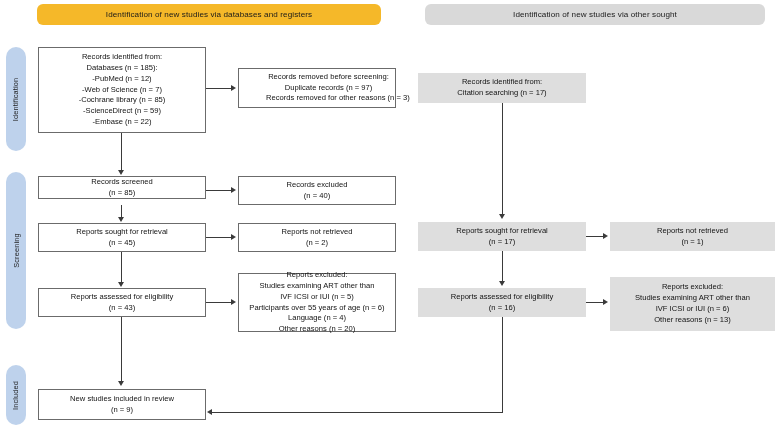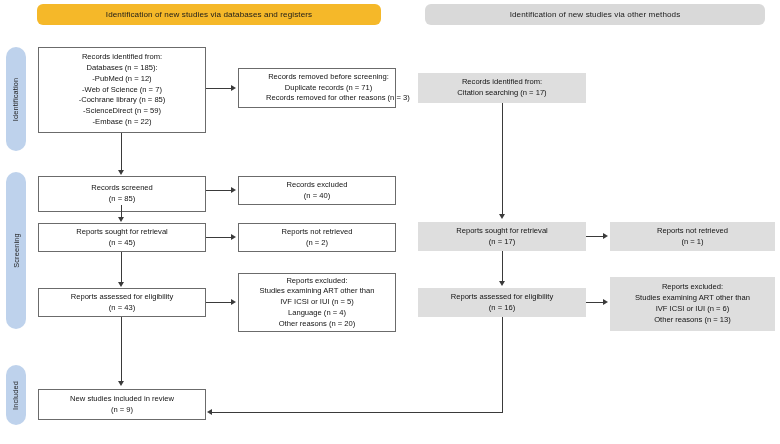--- a/index.html
+++ b/index.html
@@ -79,21 +79,21 @@
   .node.gray {
     background: #DEDEDE;
     border: none;
   }
   .node .lines { width: 100%; }
   .node .lines div { white-space: nowrap; }
 
   
   #box-identified     { left: 38px;  top: 47px;  width: 168px; height: 86px; }
   #box-removed        { left: 238px; top: 68px;  width: 158px; height: 40px; padding-left: 27px; }
-  #box-screened       { left: 38px;  top: 176px; width: 168px; height: 36px; }
+  #box-screened       { left: 38px;  top: 176px; width: 168px; height: 23px; }
   #box-excluded       { left: 238px; top: 176px; width: 158px; height: 29px; }
   #box-sought         { left: 38px;  top: 223px; width: 168px; height: 29px; }
   #box-notretrieved   { left: 238px; top: 223px; width: 158px; height: 29px; }
   #box-assessed       { left: 38px;  top: 288px; width: 168px; height: 29px; }
   #box-repexcluded    { left: 238px; top: 273px; width: 158px; height: 59px; }
   #box-included       { left: 38px;  top: 389px; width: 168px; height: 31px; }
 
   
   #box-citation       { left: 418px; top: 73px;  width: 168px; height: 30px; }
   #box-sought-r       { left: 418px; top: 222px; width: 168px; height: 29px; }
@@ -127,21 +127,21 @@
     border-bottom: 3.5px solid transparent;
     border-right: 5px solid #3a3a3a;
   }
 </style>
 </head>
 <body>
 
 <div id="page">
 
   <div class="banner" id="banner-db">Identification of new studies via databases and registers</div>
-  <div class="banner" id="banner-other">Identification of new studies via other methods</div>
+  <div class="banner" id="banner-other">Identification of new studies via other sought</div>
 
   <div class="stage-pill" id="pill-identification">
     <span>Identification</span>
   </div>
   <div class="stage-pill" id="pill-screening">
     <span>Screening</span>
   </div>
   <div class="stage-pill" id="pill-included">
     <span>Included</span>
   </div>
@@ -154,21 +154,21 @@
         <div>-Web of Science (n = 7)</div>
         <div>-Cochrane library (n = 85)</div>
         <div>-ScienceDirect (n = 59)</div>
         <div>-Embase (n = 22)</div>
       </div>
   </div>
 
   <div class="node white" id="box-removed">
     <div class="lines">
         <div>Records removed before screening:</div>
-        <div>Duplicate records (n = 71)</div>
+        <div>Duplicate records (n = 97)</div>
         <div>Records removed for other reasons (n = 3)</div>
       </div>
   </div>
 
   <div class="node white" id="box-screened">
     <div class="lines">
         <div>Records screened</div>
         <div>(n = 85)</div>
       </div>
   </div>
@@ -199,20 +199,21 @@
         <div>Reports assessed for eligibility</div>
         <div>(n = 43)</div>
       </div>
   </div>
 
   <div class="node white" id="box-repexcluded">
     <div class="lines">
         <div>Reports excluded:</div>
         <div>Studies examining ART other than</div>
         <div>IVF ICSI or IUI (n = 5)</div>
+        <div>Participants over 55 years of age (n = 6)</div>
         <div>Language (n = 4)</div>
         <div>Other reasons (n = 20)</div>
       </div>
   </div>
 
   <div class="node white" id="box-included">
     <div class="lines">
         <div>New studies included in review</div>
         <div>(n = 9)</div>
       </div>

